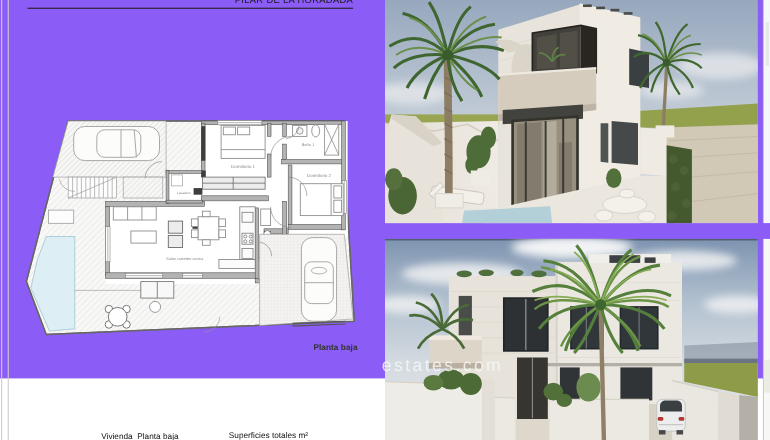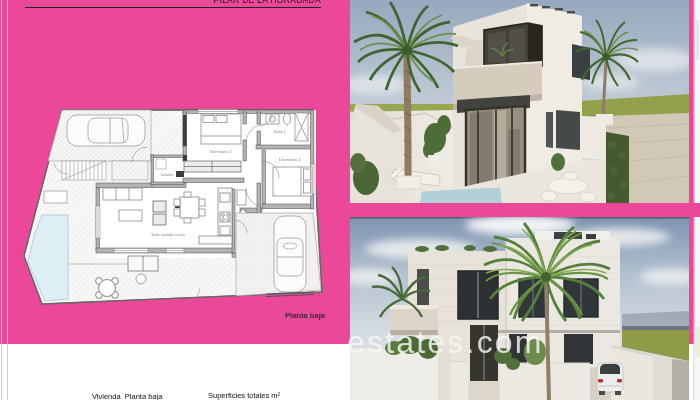--- a/index.html
+++ b/index.html
@@ -1,21 +1,21 @@
 <!DOCTYPE html>
 <html><head>
 <meta charset="utf-8">
 <style>
   html,body{margin:0;padding:0;}
   body{width:700px;height:400px;background:#ffffff;font-family:"Liberation Sans", sans-serif;overflow:hidden;}
   .abs{position:absolute;}
 </style>
 </head>
 <body>
-<div style="position:relative;width:700px;height:344px;background:#ec4899;">
+<div style="position:relative;width:700px;height:344px;background:#8b5cf6;">
 
 <div class="abs" style="left:1px;top:0;width:1px;height:400px;background:#cccccc;"></div>
 
 <div class="abs" style="left:7px;top:0;width:1px;height:400px;background:#cccccc;"></div>
 
 <div class="abs" style="left:0;top:-4px;width:321px;text-align:right;font-size:8.5px;line-height:9px;letter-spacing:.3px;color:#1a1a1a;">PILAR DE LA HORADADA</div>
 
 <div class="abs" style="left:25px;top:7px;width:296px;height:1.2px;background:#222;"></div>
 
 <svg class="abs" style="left:0;top:0;" width="350" height="400" viewBox="0 0 350 400">
@@ -745,15 +745,15 @@
 
 <svg class="abs" style="left:693px;top:217px;" width="7" height="183" viewBox="0 0 7 183">
 
   <rect x="0.5" y="0" width="1" height="183" fill="#c9c9c9"></rect>
 
   <rect x="1.5" y="0" width="5.5" height="183" fill="#f7f7f5"></rect>
 
   <rect x="1.5" y="110" width="5.5" height="30" fill="#ecede2"></rect>
 </svg>
 
-<div class="abs" style="left:347px;top:324px;width:353px;font-size:32px;color:rgba(248,248,246,0.82);letter-spacing:2.2px;overflow:hidden;">estates.com</div>
+<div class="abs" style="left:347px;top:324px;width:353px;font-size:16px;color:rgba(248,248,246,0.82);letter-spacing:2.2px;overflow:hidden;">estates.com</div>
 
 </div>
 
 </body></html>

